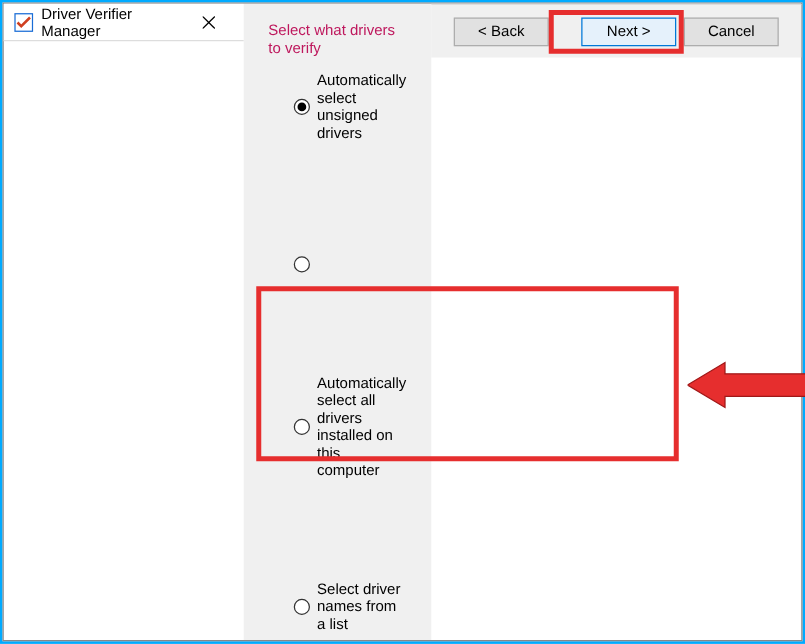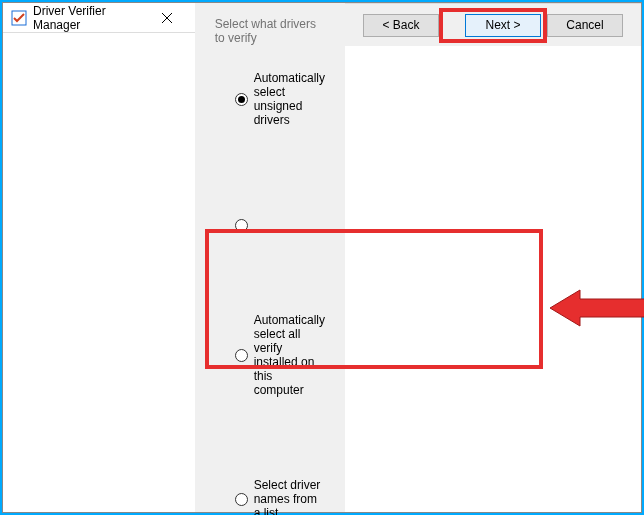--- a/index.html
+++ b/index.html
@@ -57,22 +57,22 @@
       cursor: pointer;
     }
     .content {
       flex: 1;
       background: #f0f0f0;
       padding: 14px 20px 0 20px;
       position: relative;
     }
     .section-label {
       font-size: 12px;
-      color: #737373;
-      margin-bottom: 26px;
+      color: #be185d;
+      margin-bottom: 12px;
     }
     .radio-row {
       display: flex;
       align-items: center;
       margin-left: 20px;
     }
     .radio {
       width: 13px;
       height: 13px;
       border: 1px solid #333;
@@ -163,21 +163,21 @@
         <span class="radio selected"></span>
         <span class="radio-label">Automatically select unsigned drivers</span>
       </div>
 
       <div class="radio-row" style="margin-top:92px;">
         <span class="radio"></span>
       </div>
 
       <div class="radio-row" style="margin-top:81px;">
         <span class="radio"></span>
-        <span class="radio-label">Automatically select all verify installed on this computer</span>
+        <span class="radio-label">Automatically select all drivers installed on this computer</span>
       </div>
 
       <div class="radio-row" style="margin-top:81px;">
         <span class="radio"></span>
         <span class="radio-label">Select driver names from a list</span>
       </div>
 
       <div class="help-text" style="margin-top:28px;">Click Next to verify all unsigned drivers installed on this computer. A list of these drivers will be displayed.</div>
 
       <div class="highlight-box" style="left:10px; top:226px; width:338px; height:140px;"></div>

